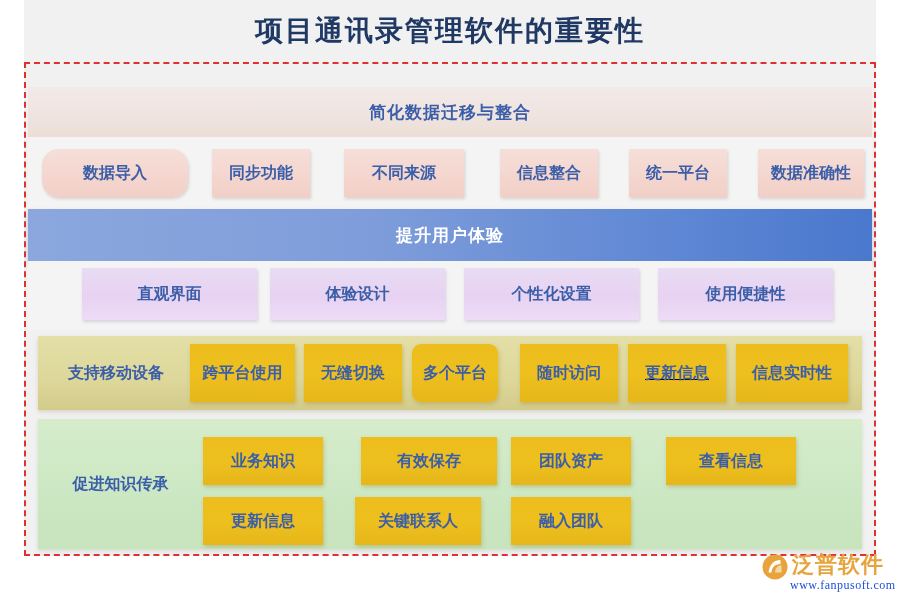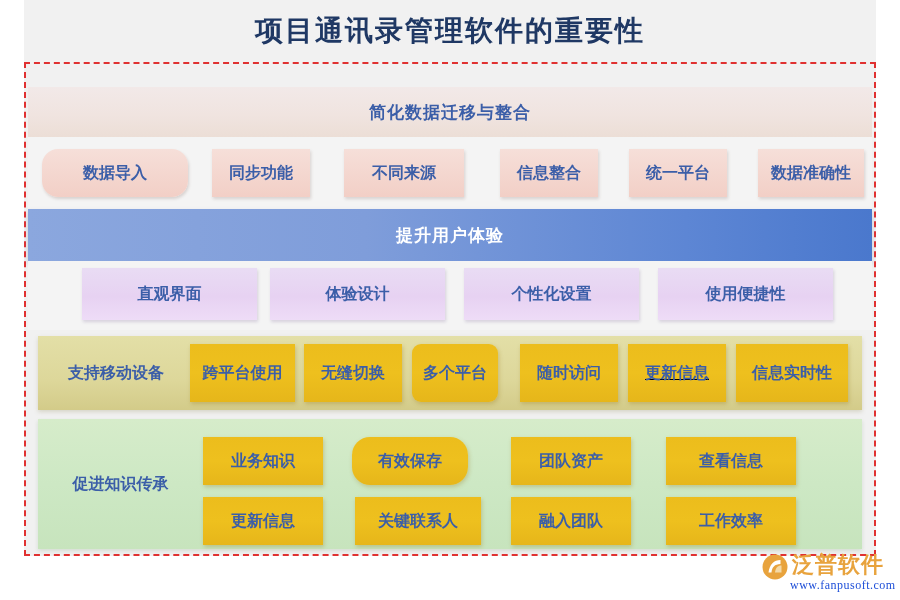--- a/index.html
+++ b/index.html
@@ -342,41 +342,38 @@
           <span class="box-label">信息实时性</span>
         </div>
       </div>
 
       <div class="band band-green">
         <div class="side-label">促进知识传承</div>
 
         <div class="yellow-box r1" style="left:165px; width:120px;">
           <span class="box-label">业务知识</span>
         </div>
-        <div class="yellow-box r1" style="left:314px; width:116px;border-radius:18px;">
+        <div class="yellow-box r1" style="left:323px; width:136px;">
           <span class="box-label">有效保存</span>
         </div>
         <div class="yellow-box r1" style="left:473px; width:120px;">
           <span class="box-label">团队资产</span>
         </div>
         <div class="yellow-box r1" style="left:628px; width:130px;">
           <span class="box-label">查看信息</span>
         </div>
 
         <div class="yellow-box r2" style="left:165px; width:120px;">
           <span class="box-label">更新信息</span>
         </div>
         <div class="yellow-box r2" style="left:317px; width:126px;">
           <span class="box-label">关键联系人</span>
         </div>
         <div class="yellow-box r2" style="left:473px; width:120px;">
           <span class="box-label">融入团队</span>
-        </div>
-        <div class="yellow-box r2" style="left:628px; width:130px;">
-          <span class="box-label">工作效率</span>
         </div>
       </div>
 
     </div>
   </div>
 
   <div class="logo">
     <svg class="logo-mark" viewBox="0 0 26 26">
       <circle cx="13" cy="13" r="12.5" fill="#e8a33d"></circle>
       <path d="M6.5 18.5 C7.5 10.5 12 6 18.5 6 L18.5 10 C12.5 10 10 13.5 9.5 18.5 Z" fill="#ffffff"></path>

